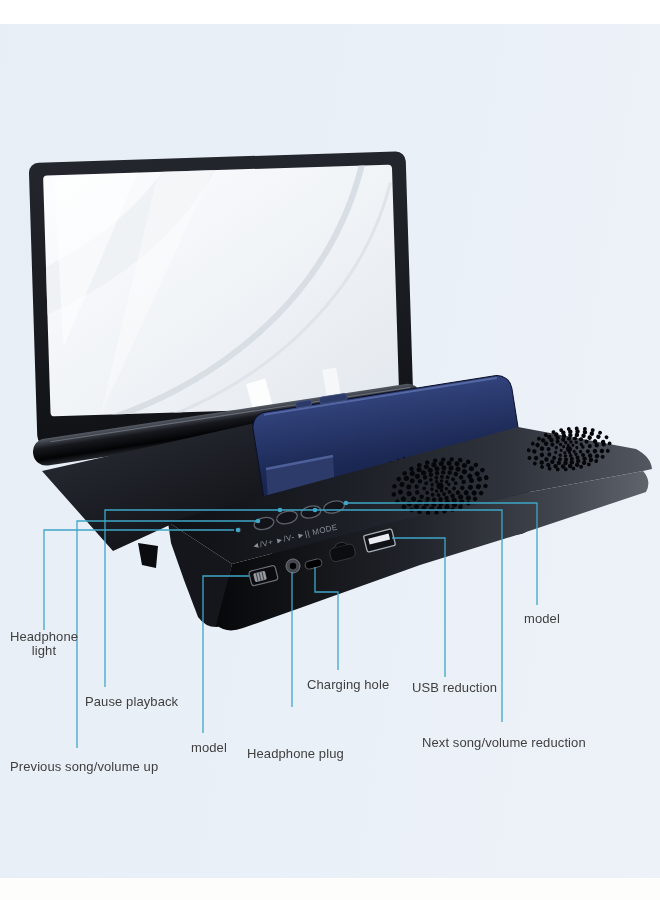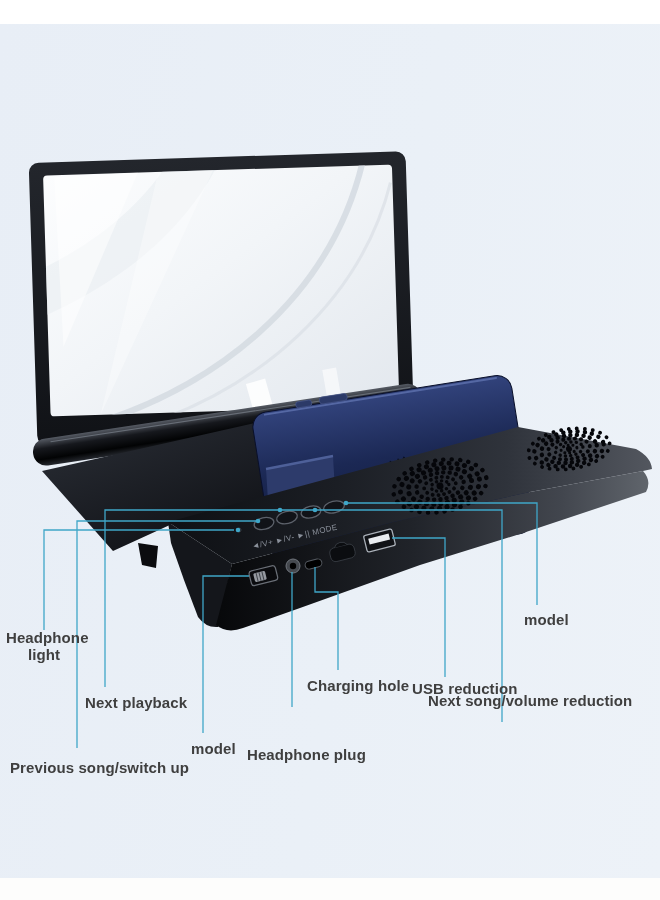--- a/index.html
+++ b/index.html
@@ -3,29 +3,29 @@
 <meta charset="utf-8">
 <style>
   html,body{margin:0;padding:0;background:#fff;}
   #stage{position:relative;width:660px;height:900px;overflow:hidden;
          background:linear-gradient(100deg,#e8eef6 0%,#eaf0f7 55%,#edf2f8 100%);
          font-family:"Liberation Sans",sans-serif;}
   .strip{position:absolute;left:0;width:660px;background:#fff;}
   #strip-top{top:0;height:24px;}
   #strip-bottom{top:878px;height:22px;background:#fdfdfc;}
   #device-svg{position:absolute;left:0;top:0;}
-  .lbl{position:absolute;font-size:15px;color:#3f3f3f;white-space:nowrap;letter-spacing:.1px;font-weight:bold;}
+  .lbl{position:absolute;font-size:13px;color:#3f3f3f;white-space:nowrap;letter-spacing:.1px;}
   #lbl-indicator{left:6px;top:630px;width:76px;text-align:center;white-space:normal;line-height:1.1;}
   #lbl-pause{left:85px;top:694px;}
   #lbl-previous{left:10px;top:759px;}
   #lbl-switch{left:191px;top:740px;}
   #lbl-headphone{left:247px;top:714px;margin-top:32px;}
   #lbl-charging{left:307px;top:677px;}
   #lbl-usb{left:412px;top:680px;}
-  #lbl-next{left:422px;top:692px;margin-left:6px;}
+  #lbl-next{left:422px;top:735px;}
   #lbl-model{left:524px;top:611px;}
 </style>
 </head>
 <body>
 
 <div id="stage">
   <div id="strip-top" class="strip"></div>
   <div id="strip-bottom" class="strip"></div>
 
   <svg id="device-svg" width="660" height="900" viewBox="0 0 660 900">
@@ -175,21 +175,21 @@
     <g fill="#3fa6c8">
       <circle cx="238" cy="530" r="2.3"></circle>
       <circle cx="258" cy="521" r="2.3"></circle>
       <circle cx="280" cy="510" r="2.3"></circle>
       <circle cx="315" cy="510" r="2.3"></circle>
       <circle cx="346" cy="503" r="2.3"></circle>
     </g>
   </svg>
 
   <div class="lbl" id="lbl-indicator">Headphone light</div>
-  <div class="lbl" id="lbl-pause">Next playback</div>
-  <div class="lbl" id="lbl-previous">Previous song/switch up</div>
+  <div class="lbl" id="lbl-pause">Pause playback</div>
+  <div class="lbl" id="lbl-previous">Previous song/volume up</div>
   <div class="lbl" id="lbl-switch">model</div>
   <div class="lbl" id="lbl-headphone">Headphone plug</div>
   <div class="lbl" id="lbl-charging">Charging hole</div>
   <div class="lbl" id="lbl-usb">USB reduction</div>
   <div class="lbl" id="lbl-next">Next song/volume reduction</div>
   <div class="lbl" id="lbl-model">model</div>
 </div>
 
 </body></html>

